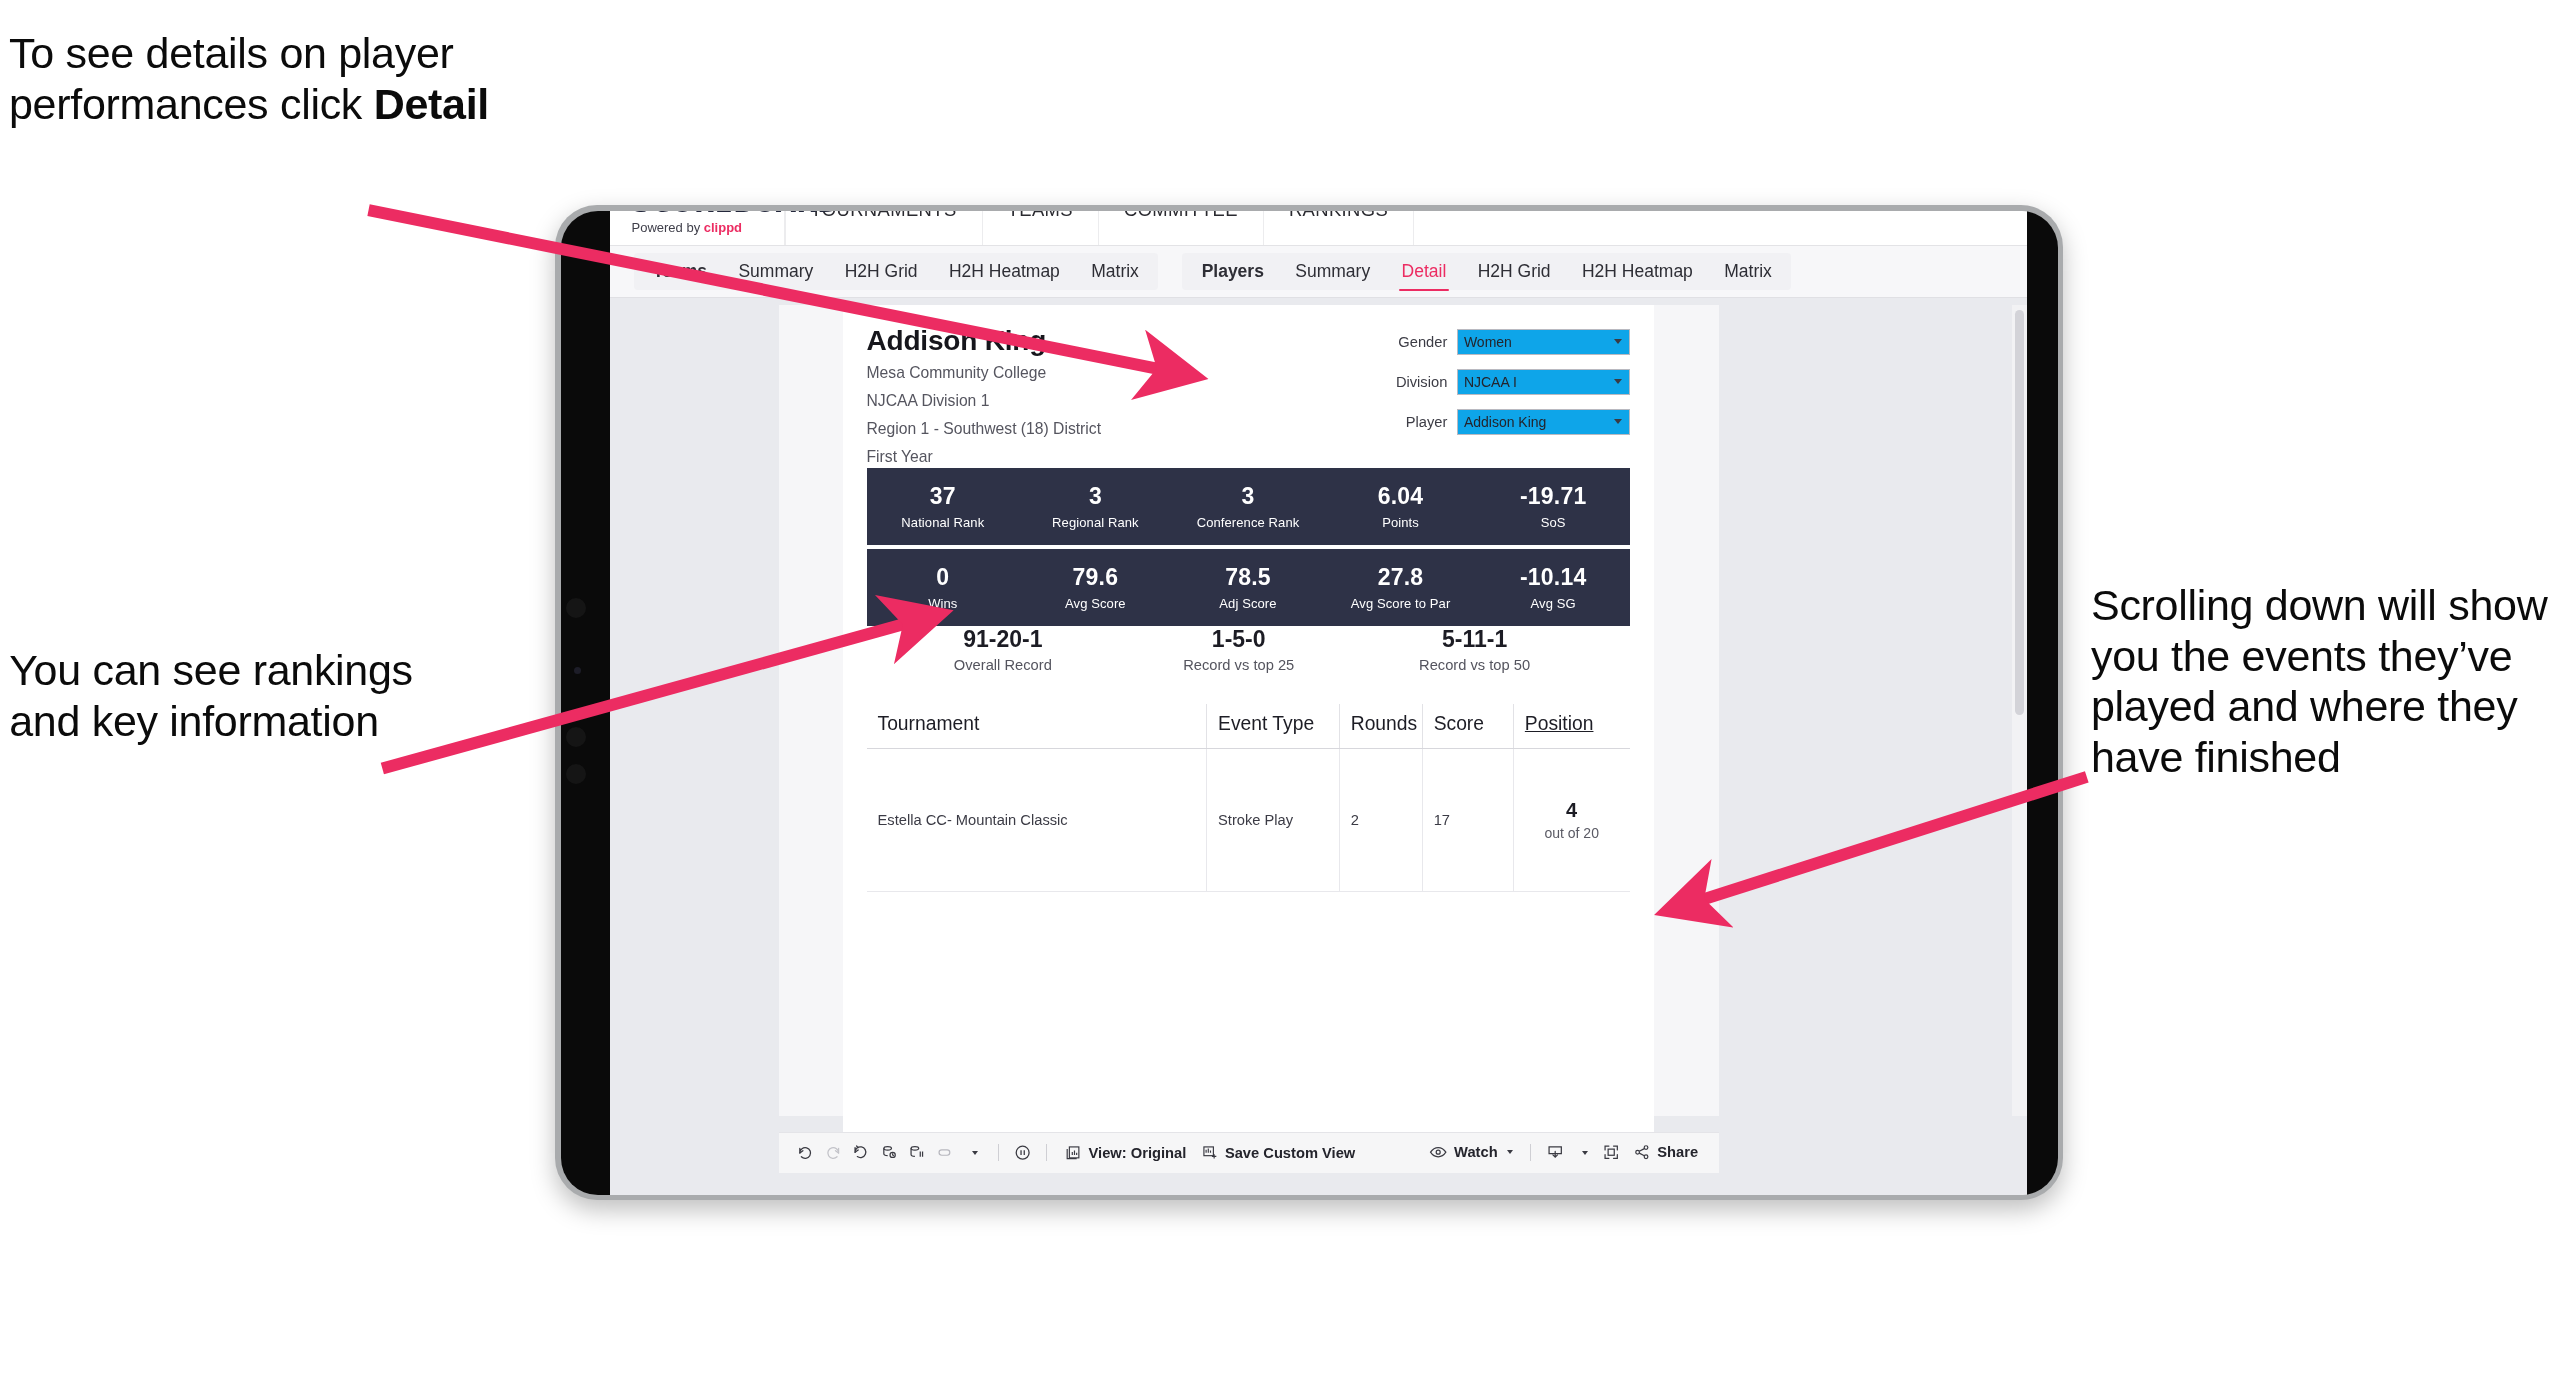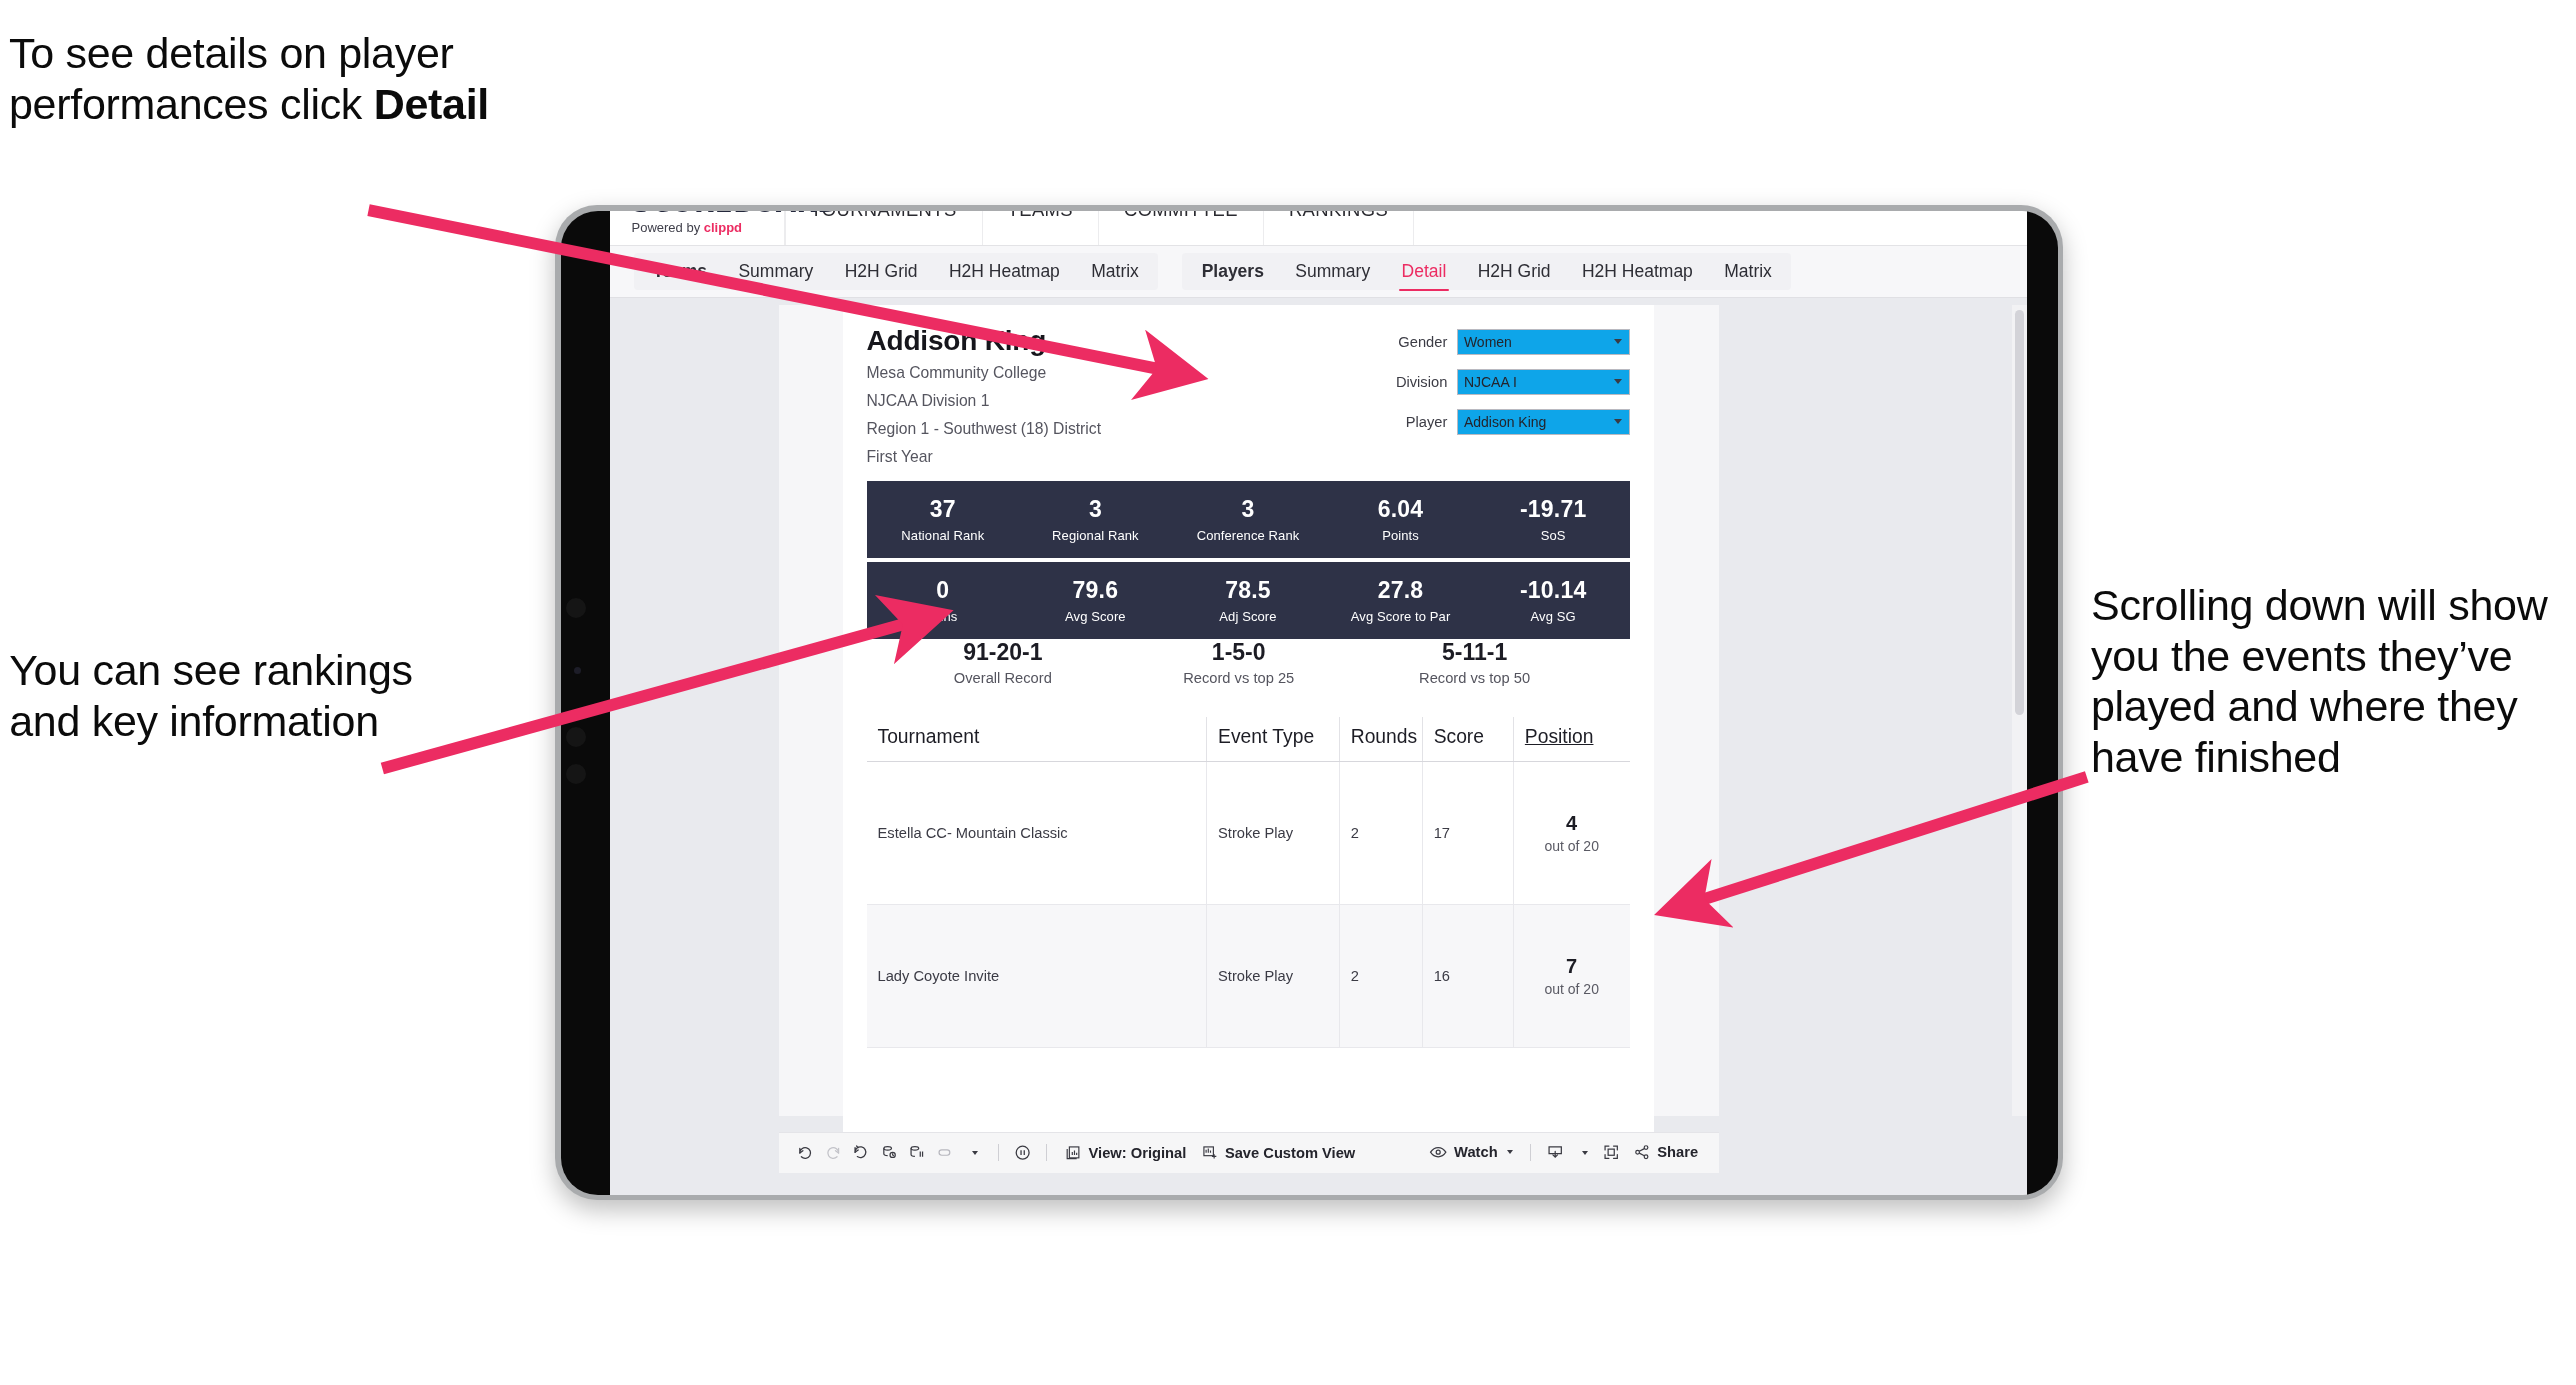--- a/index.html
+++ b/index.html
@@ -168,21 +168,21 @@
   .caret { width:0;height:0;border-left:4.6px solid transparent;border-right:4.6px solid transparent;border-top:5.5px solid #3a3a42; }
 
   
   .band {
     background:#2e3247;
     display:flex;
     height:77px;
     align-items:center;
     margin-top:0px;
   }
-  .band.first { margin-top:13px; }
+  .band.first { }
   .band.second { margin-top:3.7px; }
   .band-cell { flex:1; text-align:center; color:#fff; }
   .band-val { font-size:23px; font-weight:700; letter-spacing:0.2px; }
   .band-lab { font-size:13px; font-weight:400; margin-top:4.6px; letter-spacing:0.1px; }
 
   .records { display:flex; padding:0 37px 0 18.4px;}
   .rec-cell { flex:1; text-align:center; }
   .rec-val { font-size:23px; font-weight:700; color:#1c1c24; }
   .rec-lab { font-size:14.7px; color:#54545e; margin-top:3.7px; }
 
@@ -430,30 +430,20 @@
               <tr>
                 <td>Estella CC- Mountain Classic</td>
                 <td>Stroke Play</td>
                 <td>2</td>
                 <td>17</td>
                 <td>
                   <div class="pos-num">4</div>
                   <div class="pos-sub">out of 20</div>
                 </td>
               </tr>
-              <tr class="alt">
-                <td>Lady Coyote Invite</td>
-                <td>Stroke Play</td>
-                <td>2</td>
-                <td>16</td>
-                <td>
-                  <div class="pos-num">7</div>
-                  <div class="pos-sub">out of 20</div>
-                </td>
-              </tr>
             </tbody>
           </table>
         </div>
 
         <div id="vscroll">
           <div id="vthumb"></div>
         </div>
 
         <div id="toolbar">
           <div class="tb-icon">

